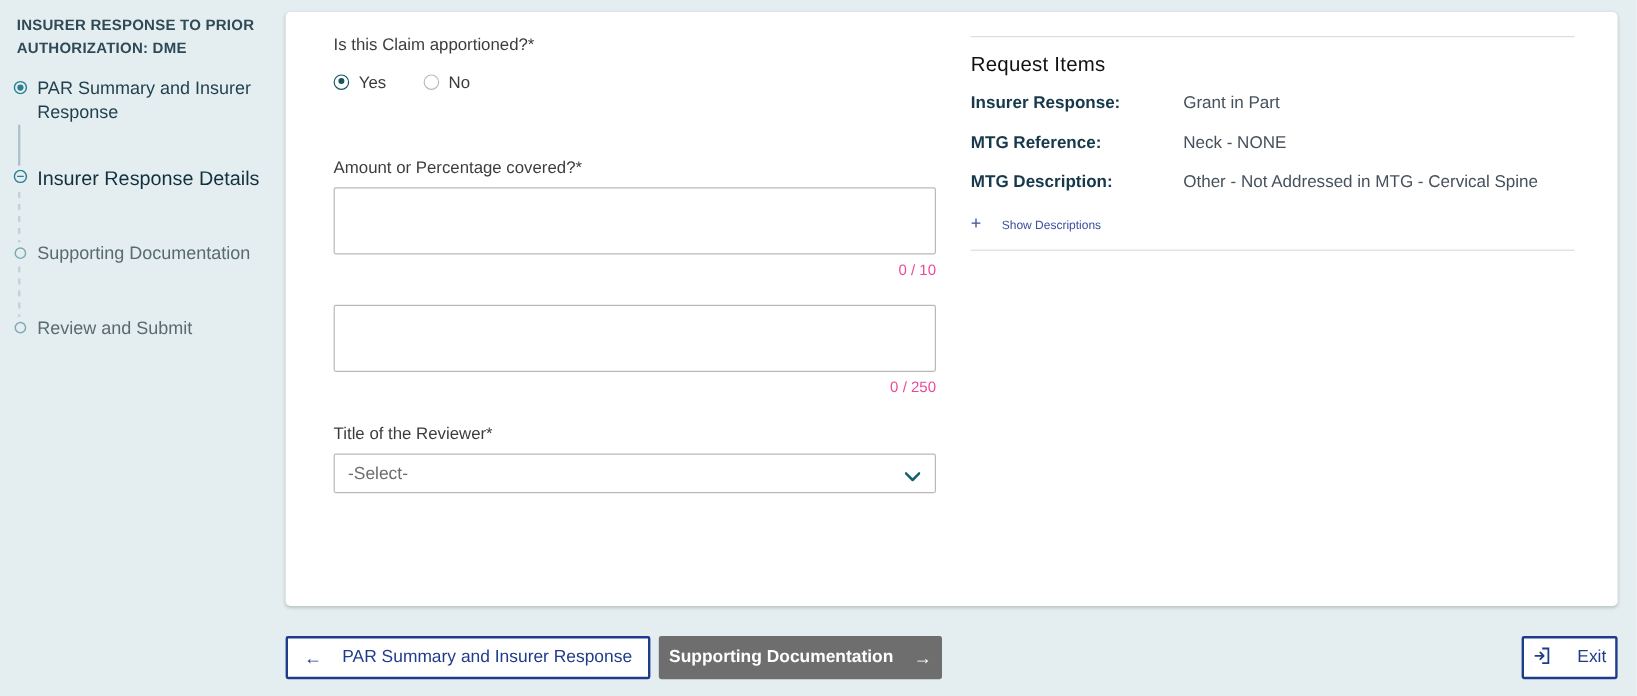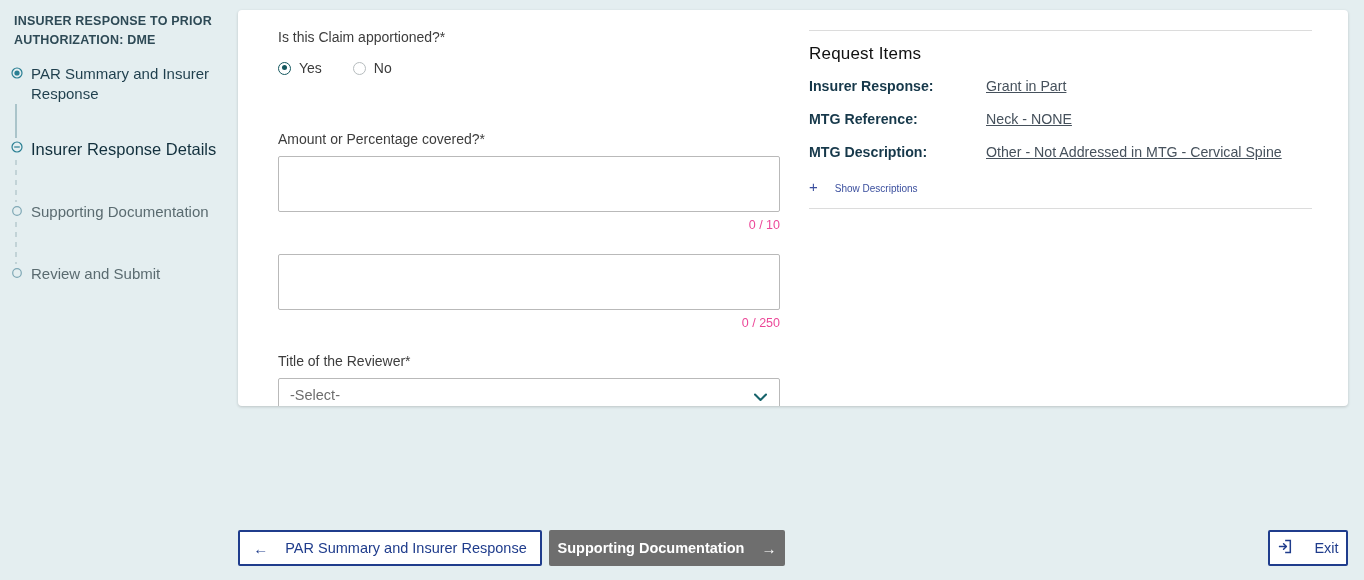--- a/index.html
+++ b/index.html
@@ -70,21 +70,21 @@
     background-size: 2px 10px;
     background-repeat: repeat-y;
   }
 
   
   #card {
     position: absolute;
     left: 238px;
     top: 10px;
     width: 1110px;
-    height: 396px;
+    height: 495px;
     background: #ffffff;
     border-radius: 4px;
     box-shadow: 0 1px 3px rgba(0,0,0,0.18);
     overflow: hidden;
   }
 
   
   #form-col {
     position: absolute;
     left: 40px;
@@ -211,21 +211,20 @@
     font-size: 14.2px;
     font-weight: bold;
     color: #16384a;
     line-height: 20px;
   }
   .item-val {
     font-size: 14.2px;
     color: #46515c;
     line-height: 20px;
     max-width: 300px;
-    text-decoration: underline;
   }
   #show-desc {
     display: flex;
     align-items: baseline;
     gap: 17px;
     margin: 17px 0 14px 0;
     cursor: pointer;
   }
   #show-desc .plus { color: #3b4f9e; font-size: 15px; line-height: 15px; }
   #show-desc .lbl  { color: #3b4f9e; font-size: 10px; }

